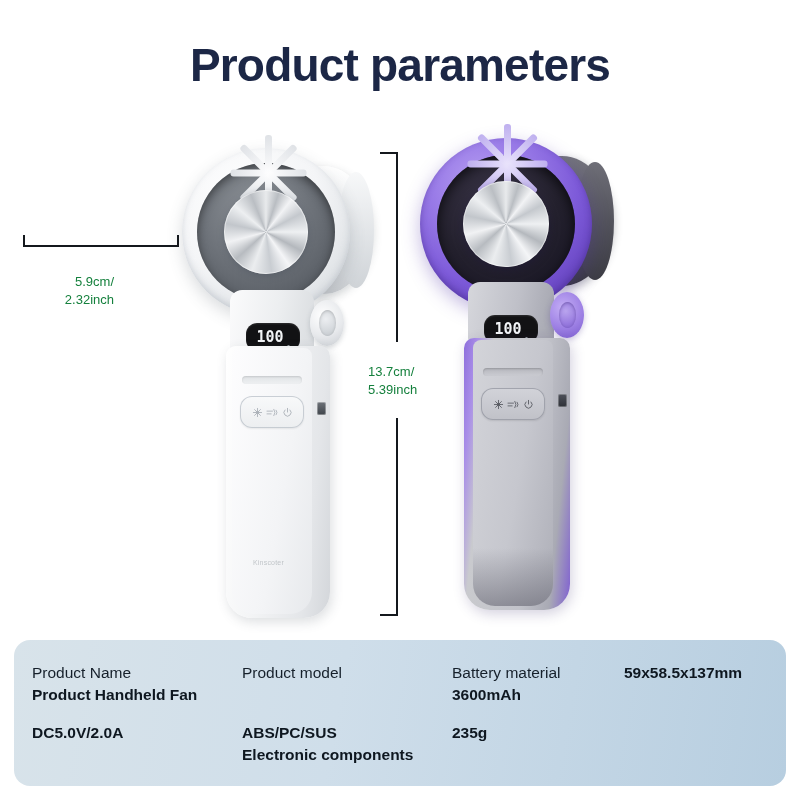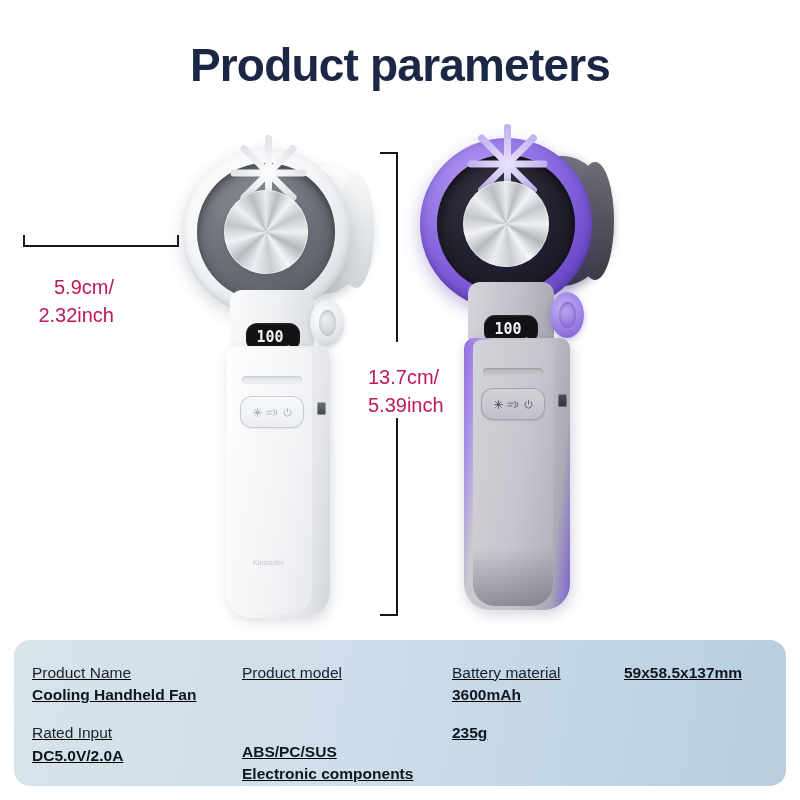--- a/index.html
+++ b/index.html
@@ -120,22 +120,22 @@
     letter-spacing: 0.2px;
     color: rgba(150,156,162,0.55);
     white-space: nowrap;
   }
 
   
   .caliper-line { position: absolute; background: #14181d; }
 
   .dim-label {
     position: absolute;
-    font-size: 20px;
-    color: #be185d;
+    font-size: 13px;
+    color: #15803d;
     line-height: 1.42;
     white-space: nowrap;
   }
 
   
   .spec-panel {
     position: absolute;
     left: 14px;
     top: 640px;
     width: 772px;
@@ -143,21 +143,21 @@
     border-radius: 16px;
     background: linear-gradient(100deg, #d8e3ea 0%, #cfdeea 42%, #b7cee0 100%);
     padding: 22px 0 0 0;
   }
   .spec-grid {
     display: grid;
     grid-template-columns: 210px 210px 172px 180px;
     padding-left: 18px;
     row-gap: 16px;
   }
-  .spec-cell { padding-right: 6px; text-decoration: underline; }
+  .spec-cell { padding-right: 6px; }
   .spec-key {
     font-size: 15.5px;
     color: #16202b;
     line-height: 1.45;
   }
   .spec-val {
     font-size: 15.5px;
     font-weight: bold;
     color: #0e1720;
     line-height: 1.42;
@@ -401,39 +401,38 @@
     <div>5.39inch</div>
   </div>
 
 </div>
 
 <div class="spec-panel">
   <div class="spec-grid">
 
     <div class="spec-cell">
       <div class="spec-key">Product Name</div>
-      <div class="spec-val">Cooling Handheld Fan</div>
+      <div class="spec-val">Product Handheld Fan</div>
     </div>
     <div class="spec-cell">
       <div class="spec-key">Product model</div>
     </div>
     <div class="spec-cell">
       <div class="spec-key">Battery material</div>
       <div class="spec-val">3600mAh</div>
     </div>
     <div class="spec-cell">
       <div class="spec-val">59x58.5x137mm</div>
     </div>
 
     <div class="spec-cell">
-      <div class="spec-key">Rated Input</div>
       <div class="spec-val">DC5.0V/2.0A</div>
     </div>
     <div class="spec-cell">
-      <div class="spec-val" style="white-space:pre-line;margin-top:19px;">ABS/PC/SUS
+      <div class="spec-val" style="white-space:pre-line;">ABS/PC/SUS
 Electronic components</div>
     </div>
     <div class="spec-cell">
       <div class="spec-val">235g</div>
     </div>
 
   </div>
 </div>
 
 </body></html>

